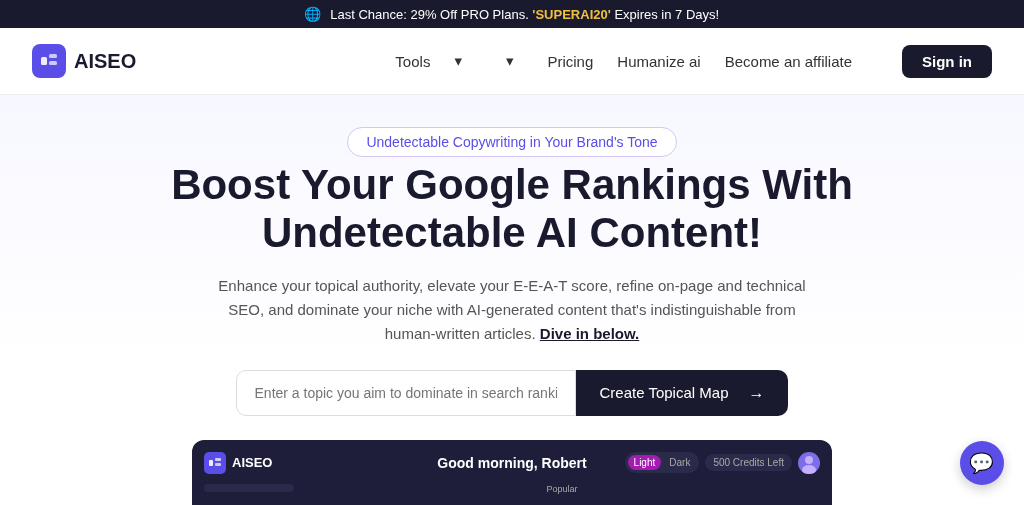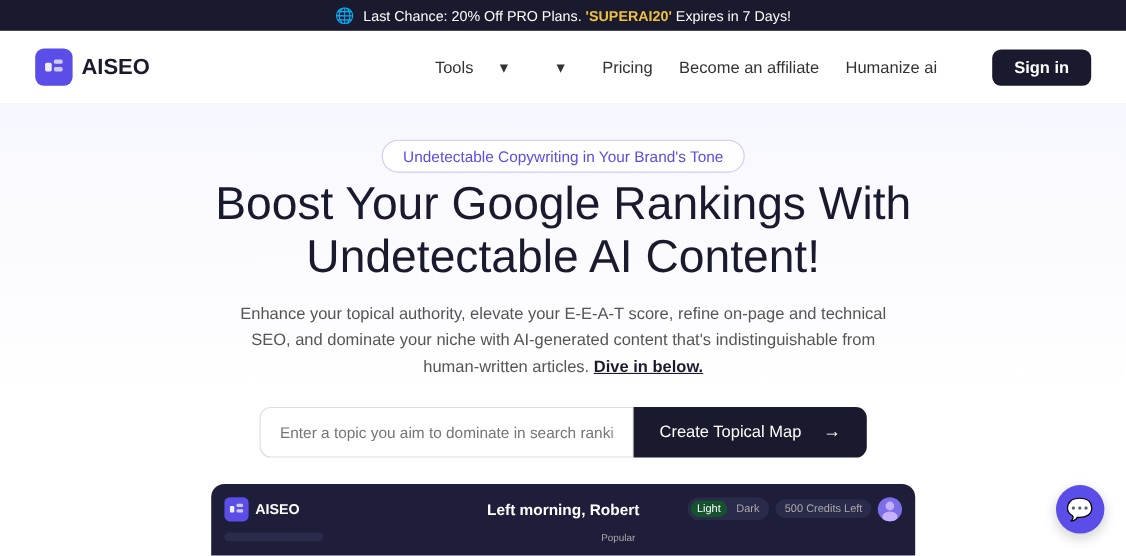--- a/index.html
+++ b/index.html
@@ -116,21 +116,21 @@
       border: 1px solid #d0c8f8;
       border-radius: 20px;
       padding: 6px 18px;
       font-size: 14px;
       color: #5b4de8;
       background: #fff;
       margin-bottom: 4px;
     }
     .hero-title {
       font-size: 42px;
-      font-weight: 400;
+      font-weight: 700;
       color: #1a1a2e;
       line-height: 1.15;
       margin-bottom: 16px;
       max-width: 720px;
       margin-left: auto;
       margin-right: auto;
     }
     .hero-subtitle {
       font-size: 15px;
       color: #555;
@@ -230,21 +230,21 @@
     }
     .theme-btn {
       background: transparent;
       border: none;
       color: #aaa;
       font-size: 10px;
       padding: 2px 6px;
       border-radius: 12px;
       cursor: pointer;
     }
-    .theme-btn.active { background: #14532d; color: #fff; }
+    .theme-btn.active { background: #a21caf; color: #fff; }
     .credits-badge {
       background: #2a2a4a;
       color: #aaa;
       font-size: 10px;
       border-radius: 12px;
       padding: 3px 8px;
     }
     .avatar {
       width: 22px; height: 22px;
       border-radius: 50%;
@@ -296,21 +296,21 @@
       cursor: pointer;
       box-shadow: 0 4px 12px rgba(0,0,0,0.2);
     }
   </style>
 </head>
 <body>
 
 <div class="announcement-bar">
   <span class="globe-icon">🌐</span>
   <span>
-    <span>Last Chance: 20% Off PRO Plans. </span><span class="promo-code">'SUPERAI20'</span><span> Expires in 7 Days!</span>
+    <span>Last Chance: 29% Off PRO Plans. </span><span class="promo-code">'SUPERAI20'</span><span> Expires in 7 Days!</span>
   </span>
 </div>
 
 <nav class="navbar">
   <a class="logo">
     <div class="logo-icon">
       <svg width="20" height="20" viewBox="0 0 20 20" fill="none">
         <rect x="2" y="6" width="6" height="8" rx="1.5" fill="white" opacity="0.9"></rect>
         <rect x="10" y="3" width="8" height="4" rx="1.5" fill="white" opacity="0.7"></rect>
         <rect x="10" y="10" width="8" height="4" rx="1.5" fill="white" opacity="0.7"></rect>
@@ -327,24 +327,24 @@
     </li>
     <li>
       <span>
         <span class="chevron">▾</span>
       </span>
     </li>
     <li>
         <a>Pricing</a>
       </li>
     <li>
-        <a>Become an affiliate</a>
+        <a>Humanize ai</a>
       </li>
     <li>
-        <a>Humanize ai</a>
+        <a>Become an affiliate</a>
       </li>
   </ul>
   <button class="signin-btn">Sign in</button>
 </nav>
 
 <section class="hero">
   <div class="hero-badge">Undetectable Copywriting in Your Brand's Tone</div>
   <h1 class="hero-title">
     <span>Boost Your Google Rankings With</span><br>
     <span>Undetectable AI Content!</span>
@@ -366,21 +366,21 @@
       <div class="dash-logo">
         <div class="dash-logo-icon">
           <svg width="14" height="14" viewBox="0 0 14 14" fill="none">
             <rect x="1" y="4" width="4" height="6" rx="1" fill="white" opacity="0.9"></rect>
             <rect x="7" y="2" width="6" height="3" rx="1" fill="white" opacity="0.7"></rect>
             <rect x="7" y="7" width="6" height="3" rx="1" fill="white" opacity="0.7"></rect>
           </svg>
         </div>
         <span>AISEO</span>
       </div>
-      <div class="dash-greeting">Left morning, Robert</div>
+      <div class="dash-greeting">Good morning, Robert</div>
       <div class="dash-controls">
         <div class="theme-toggle">
           <button class="theme-btn active">Light</button>
           <button class="theme-btn">Dark</button>
         </div>
         <span class="credits-badge">500 Credits Left</span>
         <div class="avatar">
           <svg width="22" height="22" viewBox="0 0 22 22">
               <circle cx="11" cy="8" r="4" fill="#c4b0ff"></circle>
               <ellipse cx="11" cy="18" rx="7" ry="5" fill="#c4b0ff"></ellipse>

